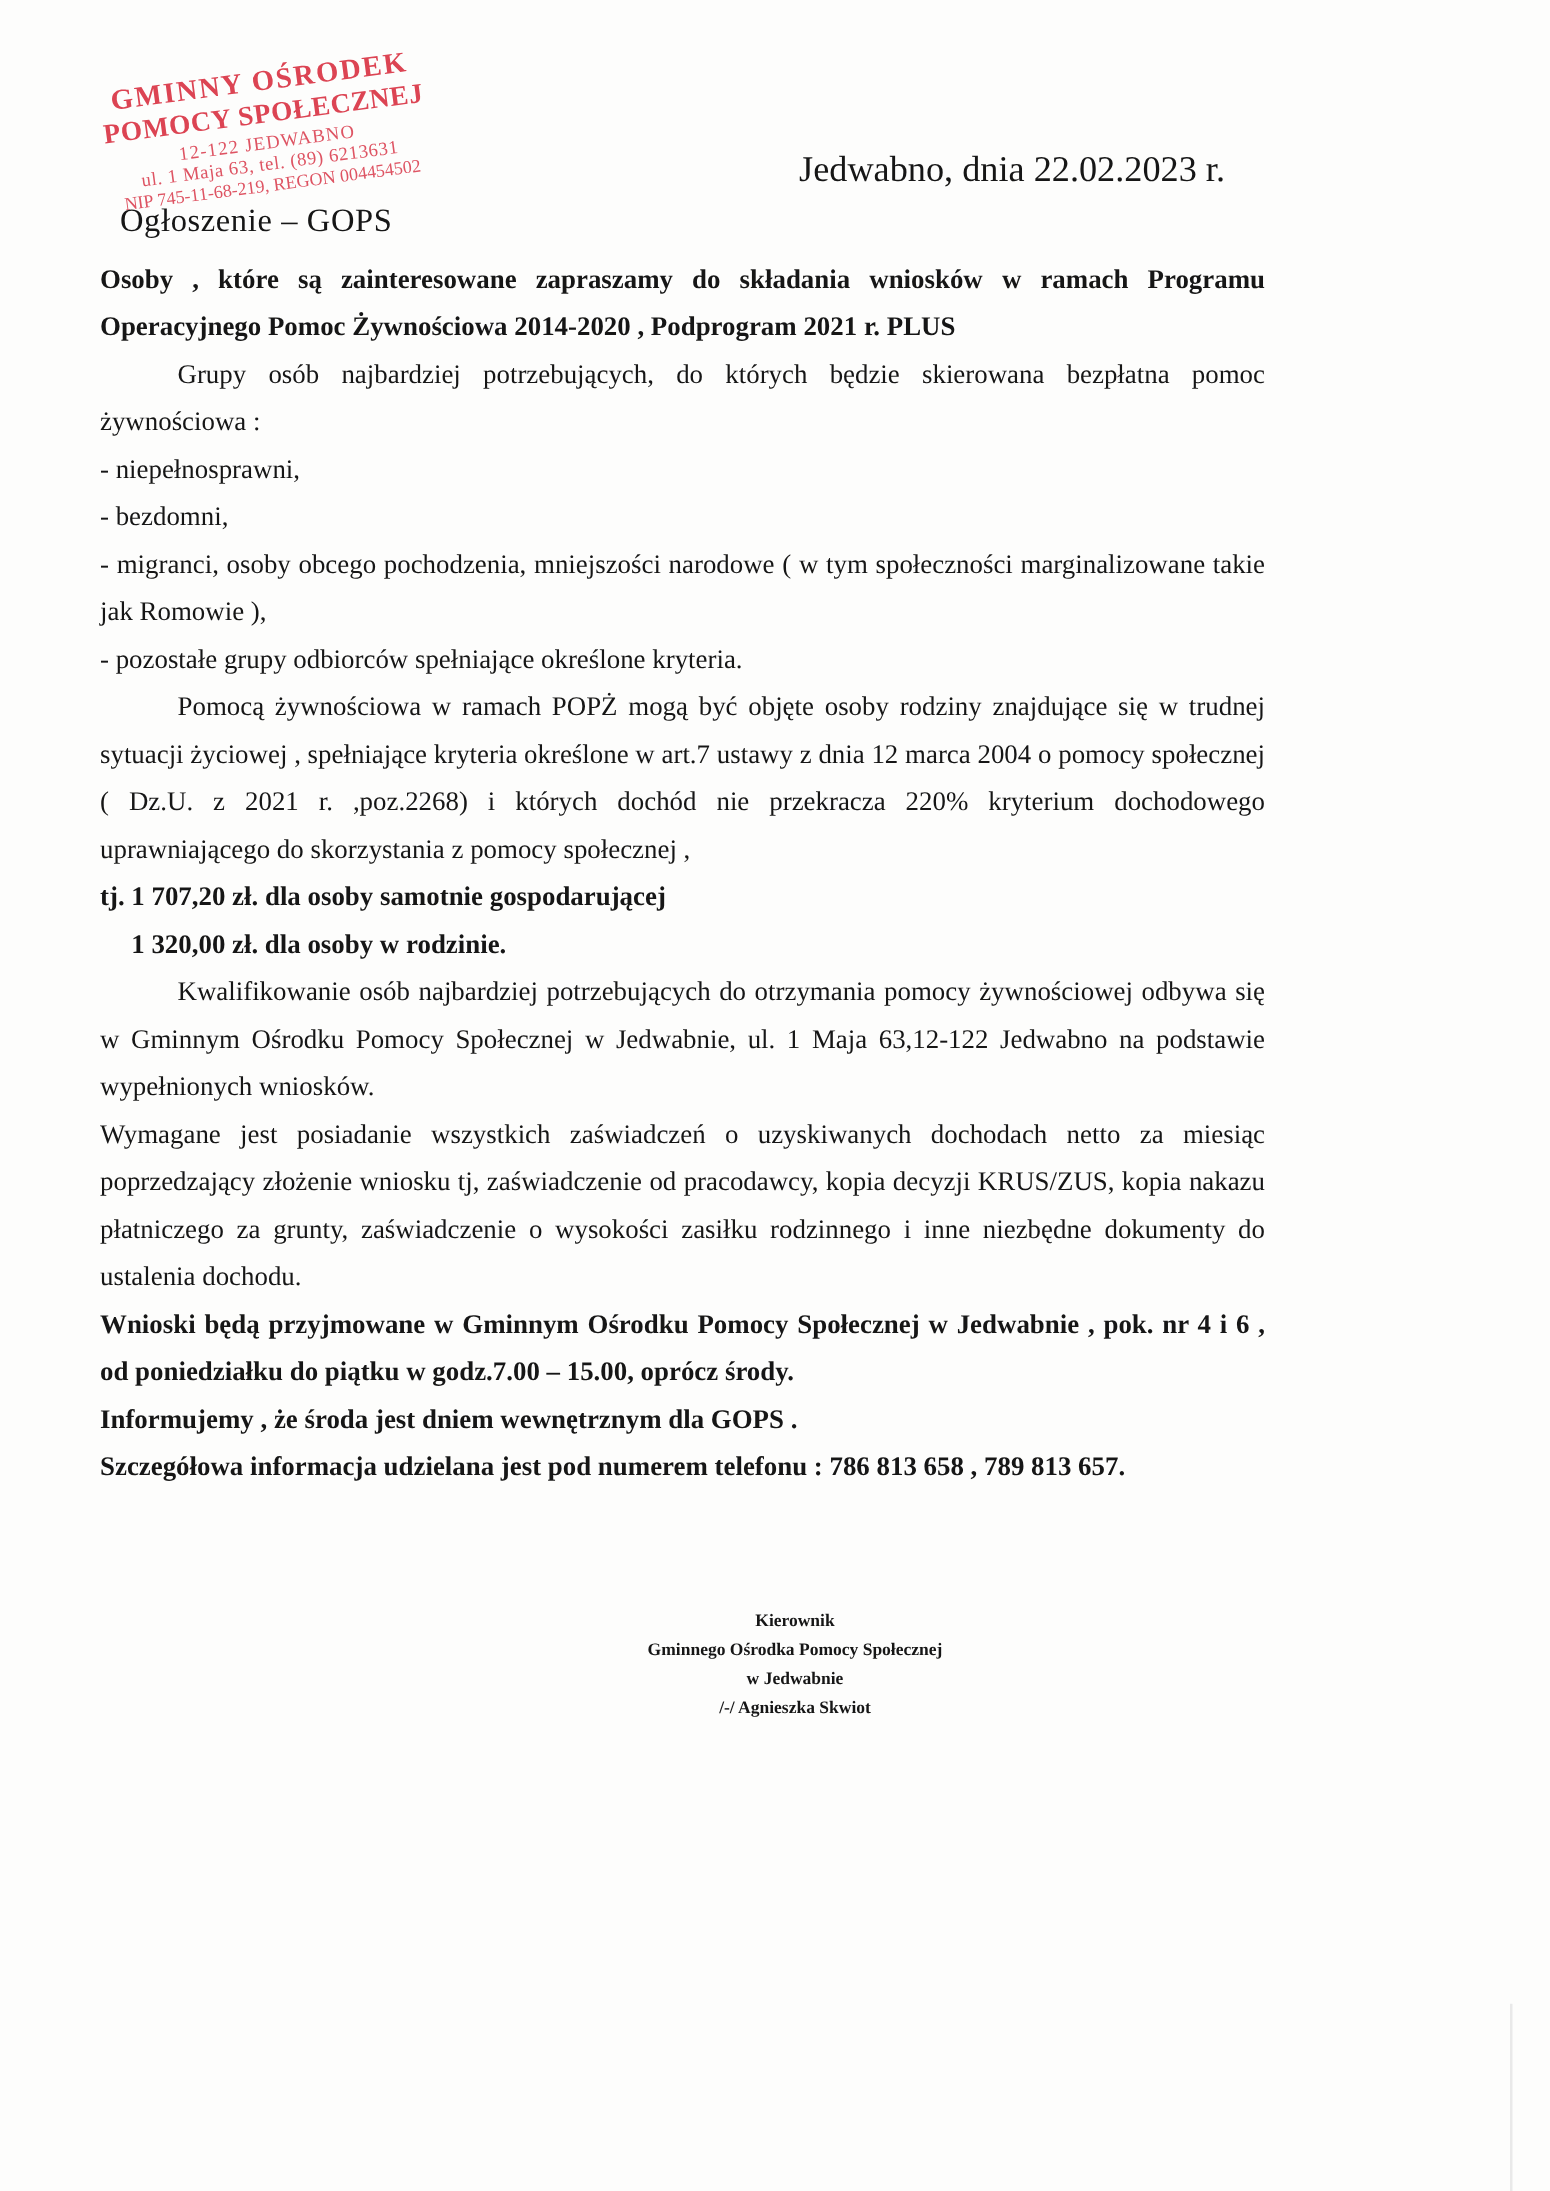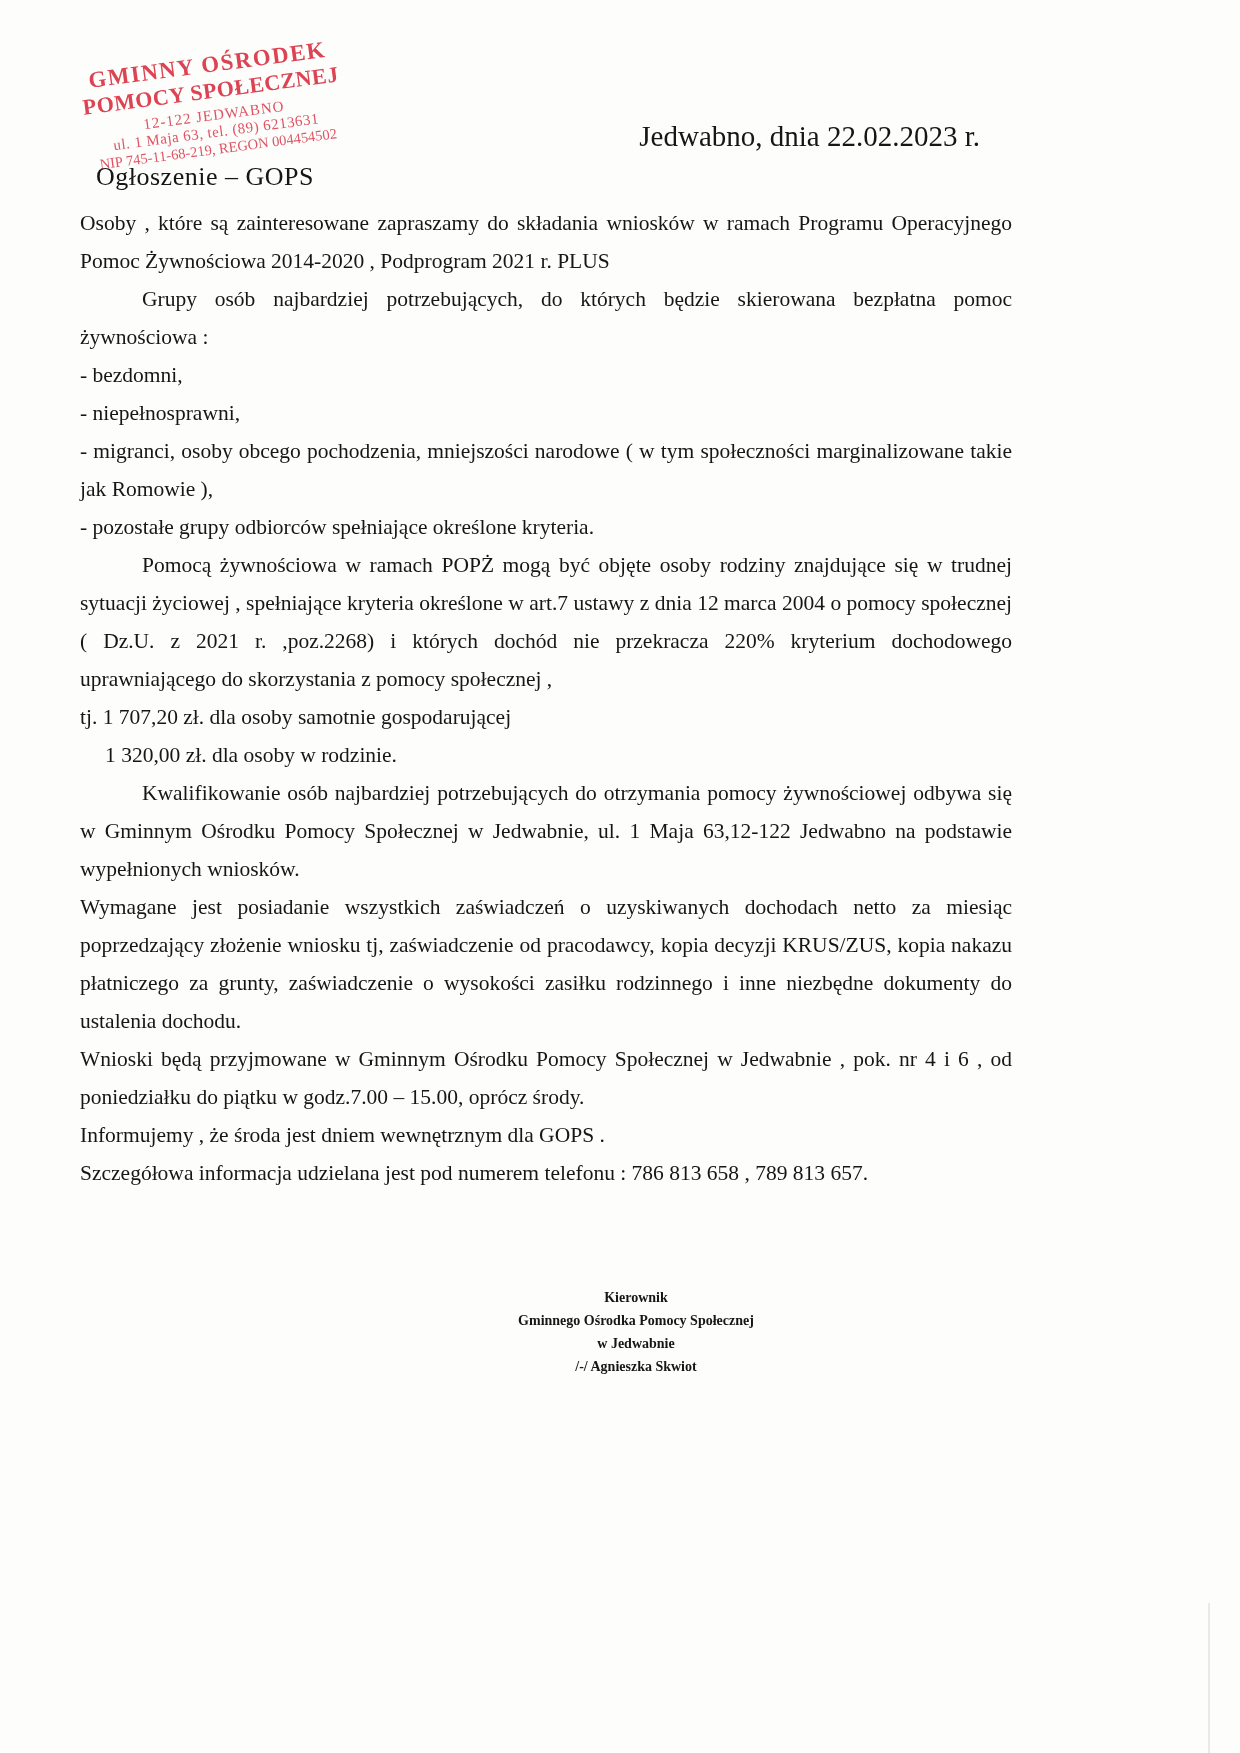--- a/index.html
+++ b/index.html
@@ -56,21 +56,21 @@
     position: absolute;
     top: 204px;
     left: 80px;
     width: 932px;
     font-size: 21.5px;
     line-height: 38px;
   }
   .content p { margin: 0; padding: 0; }
   .justify { text-align: justify; }
   .indent  { text-indent: 62px; }
-  .bold    { font-weight: normal; }
+  .bold    { font-weight: bold; }
   .ml      { margin-left: 25px !important; }
 
   .signature {
     position: absolute;
     top: 1286px;
     left: 170px;
     width: 932px;
     text-align: center;
     font-weight: bold;
     font-size: 14px;
@@ -100,22 +100,22 @@
     <div class="stamp-l5">NIP 745-11-68-219, REGON 004454502</div>
   </div>
 
   <div class="dateline">Jedwabno, dnia 22.02.2023 r.</div>
 
   <h1 class="title">Ogłoszenie – GOPS</h1>
 
   <div class="content">
     <p class="bold justify">Osoby , które są zainteresowane zapraszamy do składania wniosków w ramach Programu Operacyjnego Pomoc Żywnościowa 2014-2020 , Podprogram 2021 r. PLUS</p>
     <p class="indent justify">Grupy osób najbardziej potrzebujących, do których będzie skierowana bezpłatna pomoc żywnościowa :</p>
+    <p class="justify">- niepełnosprawni,</p>
     <p class="justify">- bezdomni,</p>
-    <p class="justify">- niepełnosprawni,</p>
     <p class="justify">- migranci, osoby obcego pochodzenia, mniejszości narodowe ( w tym społeczności marginalizowane takie jak Romowie ),</p>
     <p class="justify">- pozostałe grupy odbiorców spełniające określone kryteria.</p>
     <p class="indent justify">Pomocą żywnościowa w ramach POPŻ mogą być objęte osoby  rodziny znajdujące się w trudnej sytuacji życiowej , spełniające kryteria określone w art.7 ustawy z dnia 12 marca 2004 o pomocy społecznej (  Dz.U. z 2021 r. ,poz.2268) i  których dochód nie przekracza 220% kryterium dochodowego uprawniającego do skorzystania z pomocy społecznej ,</p>
     <p class="bold">tj. 1 707,20  zł. dla osoby samotnie gospodarującej</p>
     <p class="bold ml">1 320,00 zł.  dla osoby w rodzinie.</p>
     <p class="indent justify">Kwalifikowanie osób najbardziej potrzebujących do otrzymania pomocy żywnościowej odbywa się w Gminnym Ośrodku Pomocy Społecznej w Jedwabnie, ul. 1 Maja 63,12-122 Jedwabno  na podstawie wypełnionych wniosków.</p>
     <p class="justify">Wymagane jest posiadanie wszystkich zaświadczeń o uzyskiwanych dochodach netto za miesiąc poprzedzający złożenie wniosku tj, zaświadczenie od pracodawcy, kopia decyzji KRUS/ZUS, kopia nakazu płatniczego za grunty, zaświadczenie o wysokości zasiłku rodzinnego i inne niezbędne dokumenty do ustalenia dochodu.</p>
     <p class="bold justify">Wnioski będą przyjmowane  w Gminnym Ośrodku Pomocy Społecznej w Jedwabnie , pok. nr 4 i 6 , od poniedziałku do piątku w godz.7.00 – 15.00, oprócz środy.</p>
     <p class="bold">Informujemy , że środa jest dniem wewnętrznym dla GOPS .</p>
     <p class="bold">Szczegółowa informacja udzielana jest pod numerem telefonu :  786 813 658 , 789 813 657.</p>

